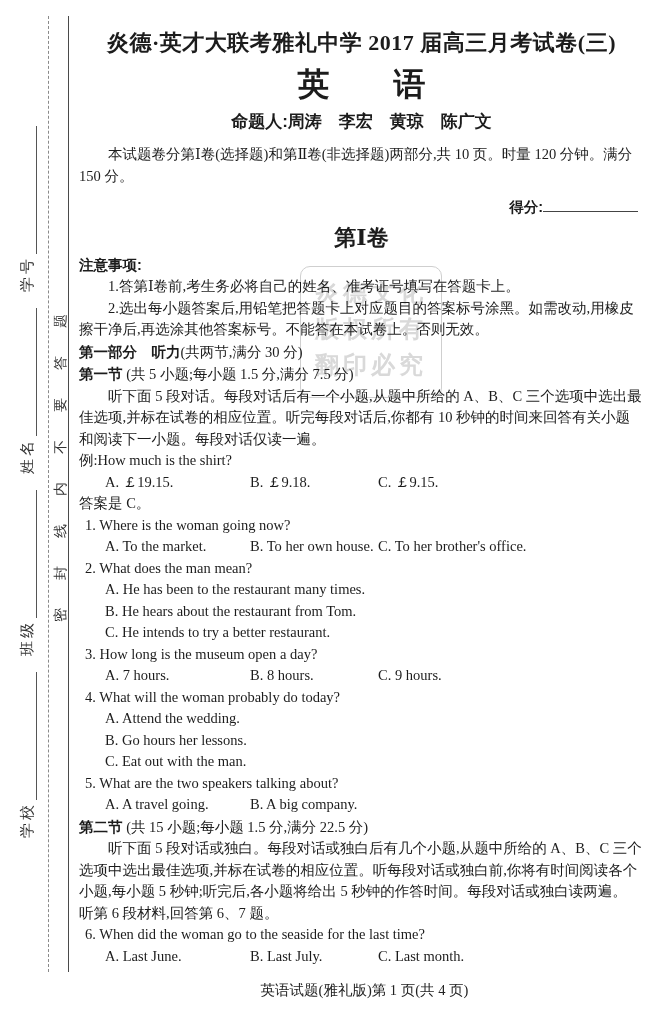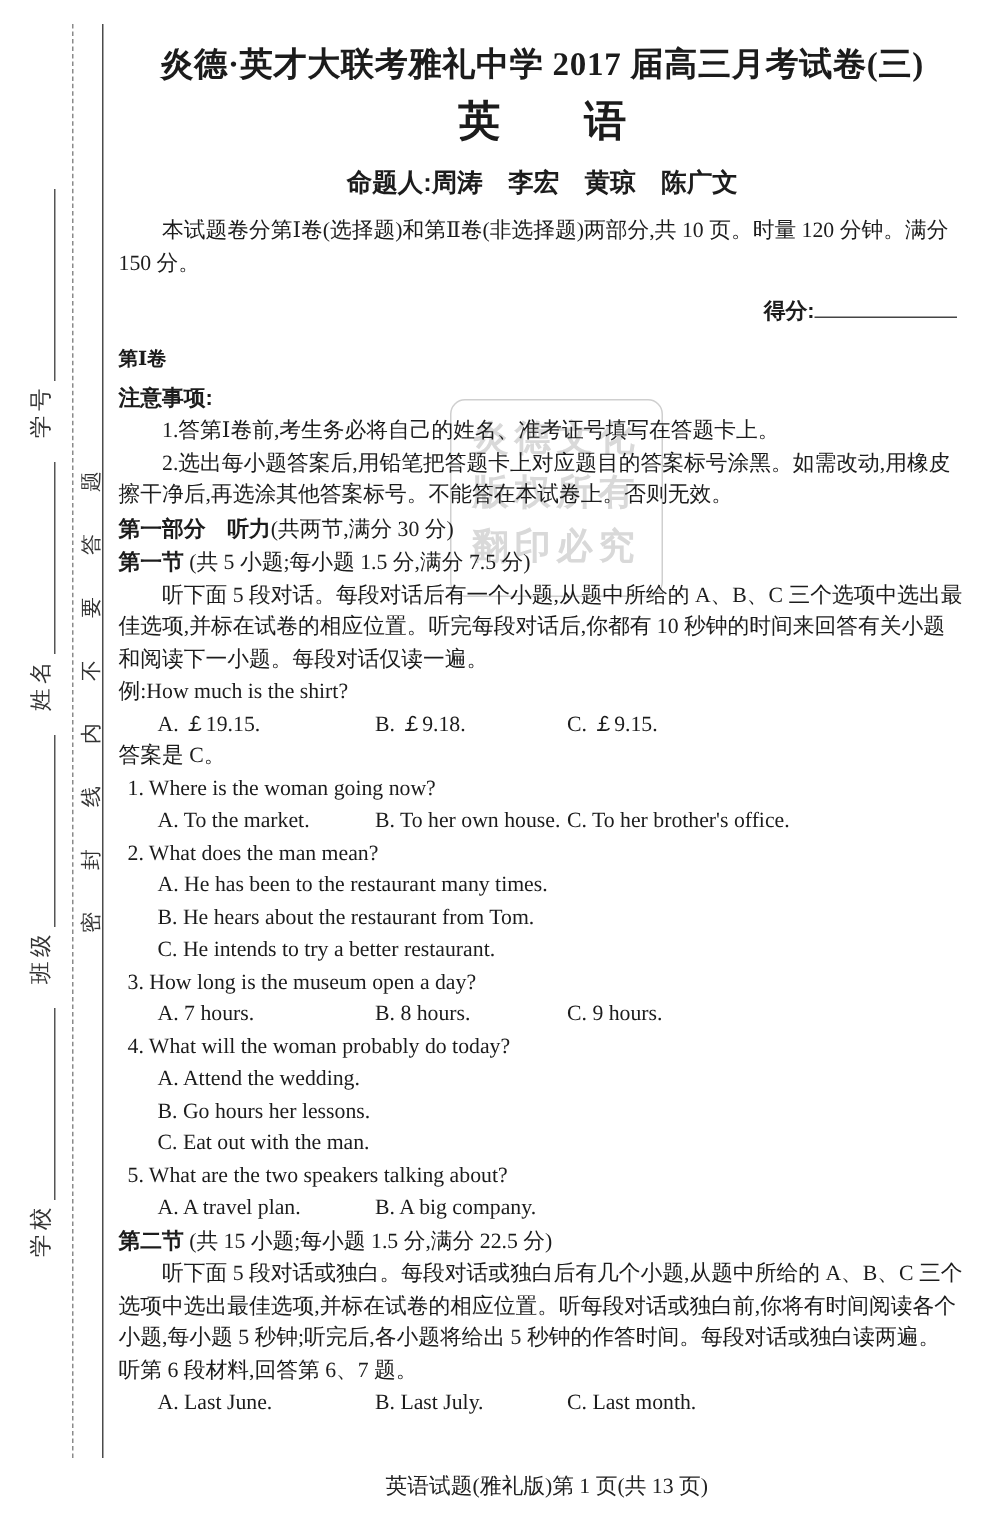--- a/index.html
+++ b/index.html
@@ -33,27 +33,27 @@
   .content > *{position:relative;z-index:1;}
   .watermark{
     position:absolute;z-index:0;left:231px;top:250px;width:142px;height:132px;
     border:1.5px solid #cfcfcf;border-radius:10px;box-sizing:border-box;
     color:#d9d9d9;font-weight:bold;text-align:center;font-size:24px;line-height:36px;
     letter-spacing:4px;padding-top:8px;
     font-family:Liberation Sans, sans-serif;
   }
   .hei{font-family:Liberation Sans, sans-serif;font-weight:bold;}
   .title1{text-align:center;font-weight:bold;font-size:22px;line-height:30px;margin:8px 0 6px;letter-spacing:0.5px;}
-  .subject{text-align:center;font-weight:bold;font-size:28px;line-height:36px;margin:8px 0 8px;
-           font-family:Liberation Mono, monospace;}
+  .subject{text-align:center;font-weight:bold;font-size:32px;line-height:36px;margin:8px 0 8px;
+           font-family:Liberation Serif, serif;}
   .setters{text-align:center;font-size:17px;line-height:24px;margin-bottom:10px;}
   .para{text-indent:2em;}
   .score-line{text-align:right;margin:9px 6px 6px 0;}
   .score-blank{display:inline-block;width:95px;height:15px;border-bottom:1px solid #444;}
-  .vol-heading{text-align:left;font-weight:bold;font-size:13px;line-height:26px;margin:4px 0 4px;}
+  .vol-heading{text-align:center;font-weight:bold;font-size:22px;line-height:26px;margin:4px 0 4px;}
   .heading-line{margin-top:1px;}
   .note{font-weight:normal;font-family:"Liberation Serif","DejaVu Serif",serif;}
   .question-text{padding-left:6px;}
   .opts-grid{display:flex;margin-left:26px;align-items:flex-end;}
   .opts-grid .opt-a{width:145px;}
   .opts-grid .opt-b{width:128px;}
   .opts-grid .opt-c{flex:1;}
   .opt-stacked{padding-left:26px;}
   .footer{position:absolute;left:69px;width:591px;bottom:13px;text-align:center;font-size:14.5px;color:#222;}
 </style>
@@ -154,35 +154,36 @@
   <div>
     <div class="question-text">4. What will the woman probably do today?</div>
     <div class="opt-stacked">A. Attend the wedding.</div>
     <div class="opt-stacked">B. Go hours her lessons.</div>
     <div class="opt-stacked">C. Eat out with the man.</div>
   </div>
 
   <div>
     <div class="question-text">5. What are the two speakers talking about?</div>
     <div class="opts-grid">
-      <span class="opt-a">A. A travel plan.</span>
+      <span class="opt-a">A. A travel going.</span>
       <span class="opt-b">B. A big company.</span>
     </div>
   </div>
 
   <div class="heading-line">
     <span class="hei">第二节</span>
     <span class="note">(共 15 小题;每小题 1.5 分,满分 22.5 分)</span>
   </div>
   <div class="para">听下面 5 段对话或独白。每段对话或独白后有几个小题,从题中所给的 A、B、C 三个选项中选出最佳选项,并标在试卷的相应位置。听每段对话或独白前,你将有时间阅读各个小题,每小题 5 秒钟;听完后,各小题将给出 5 秒钟的作答时间。每段对话或独白读两遍。</div>
   <div>听第 6 段材料,回答第 6、7 题。</div>
 
   <div>
+    <div class="question-text">6. When did the woman go to the seaside for the last time?</div>
     <div class="opts-grid">
       <span class="opt-a">A. Last June.</span>
       <span class="opt-b">B. Last July.</span>
       <span class="opt-c">C. Last month.</span>
     </div>
   </div>
 
 </div>
 
-<div class="footer">英语试题(雅礼版)第 1 页(共 13 页)</div>
+<div class="footer">英语试题(雅礼版)第 1 页(共 4 页)</div>
 
 </body></html>

